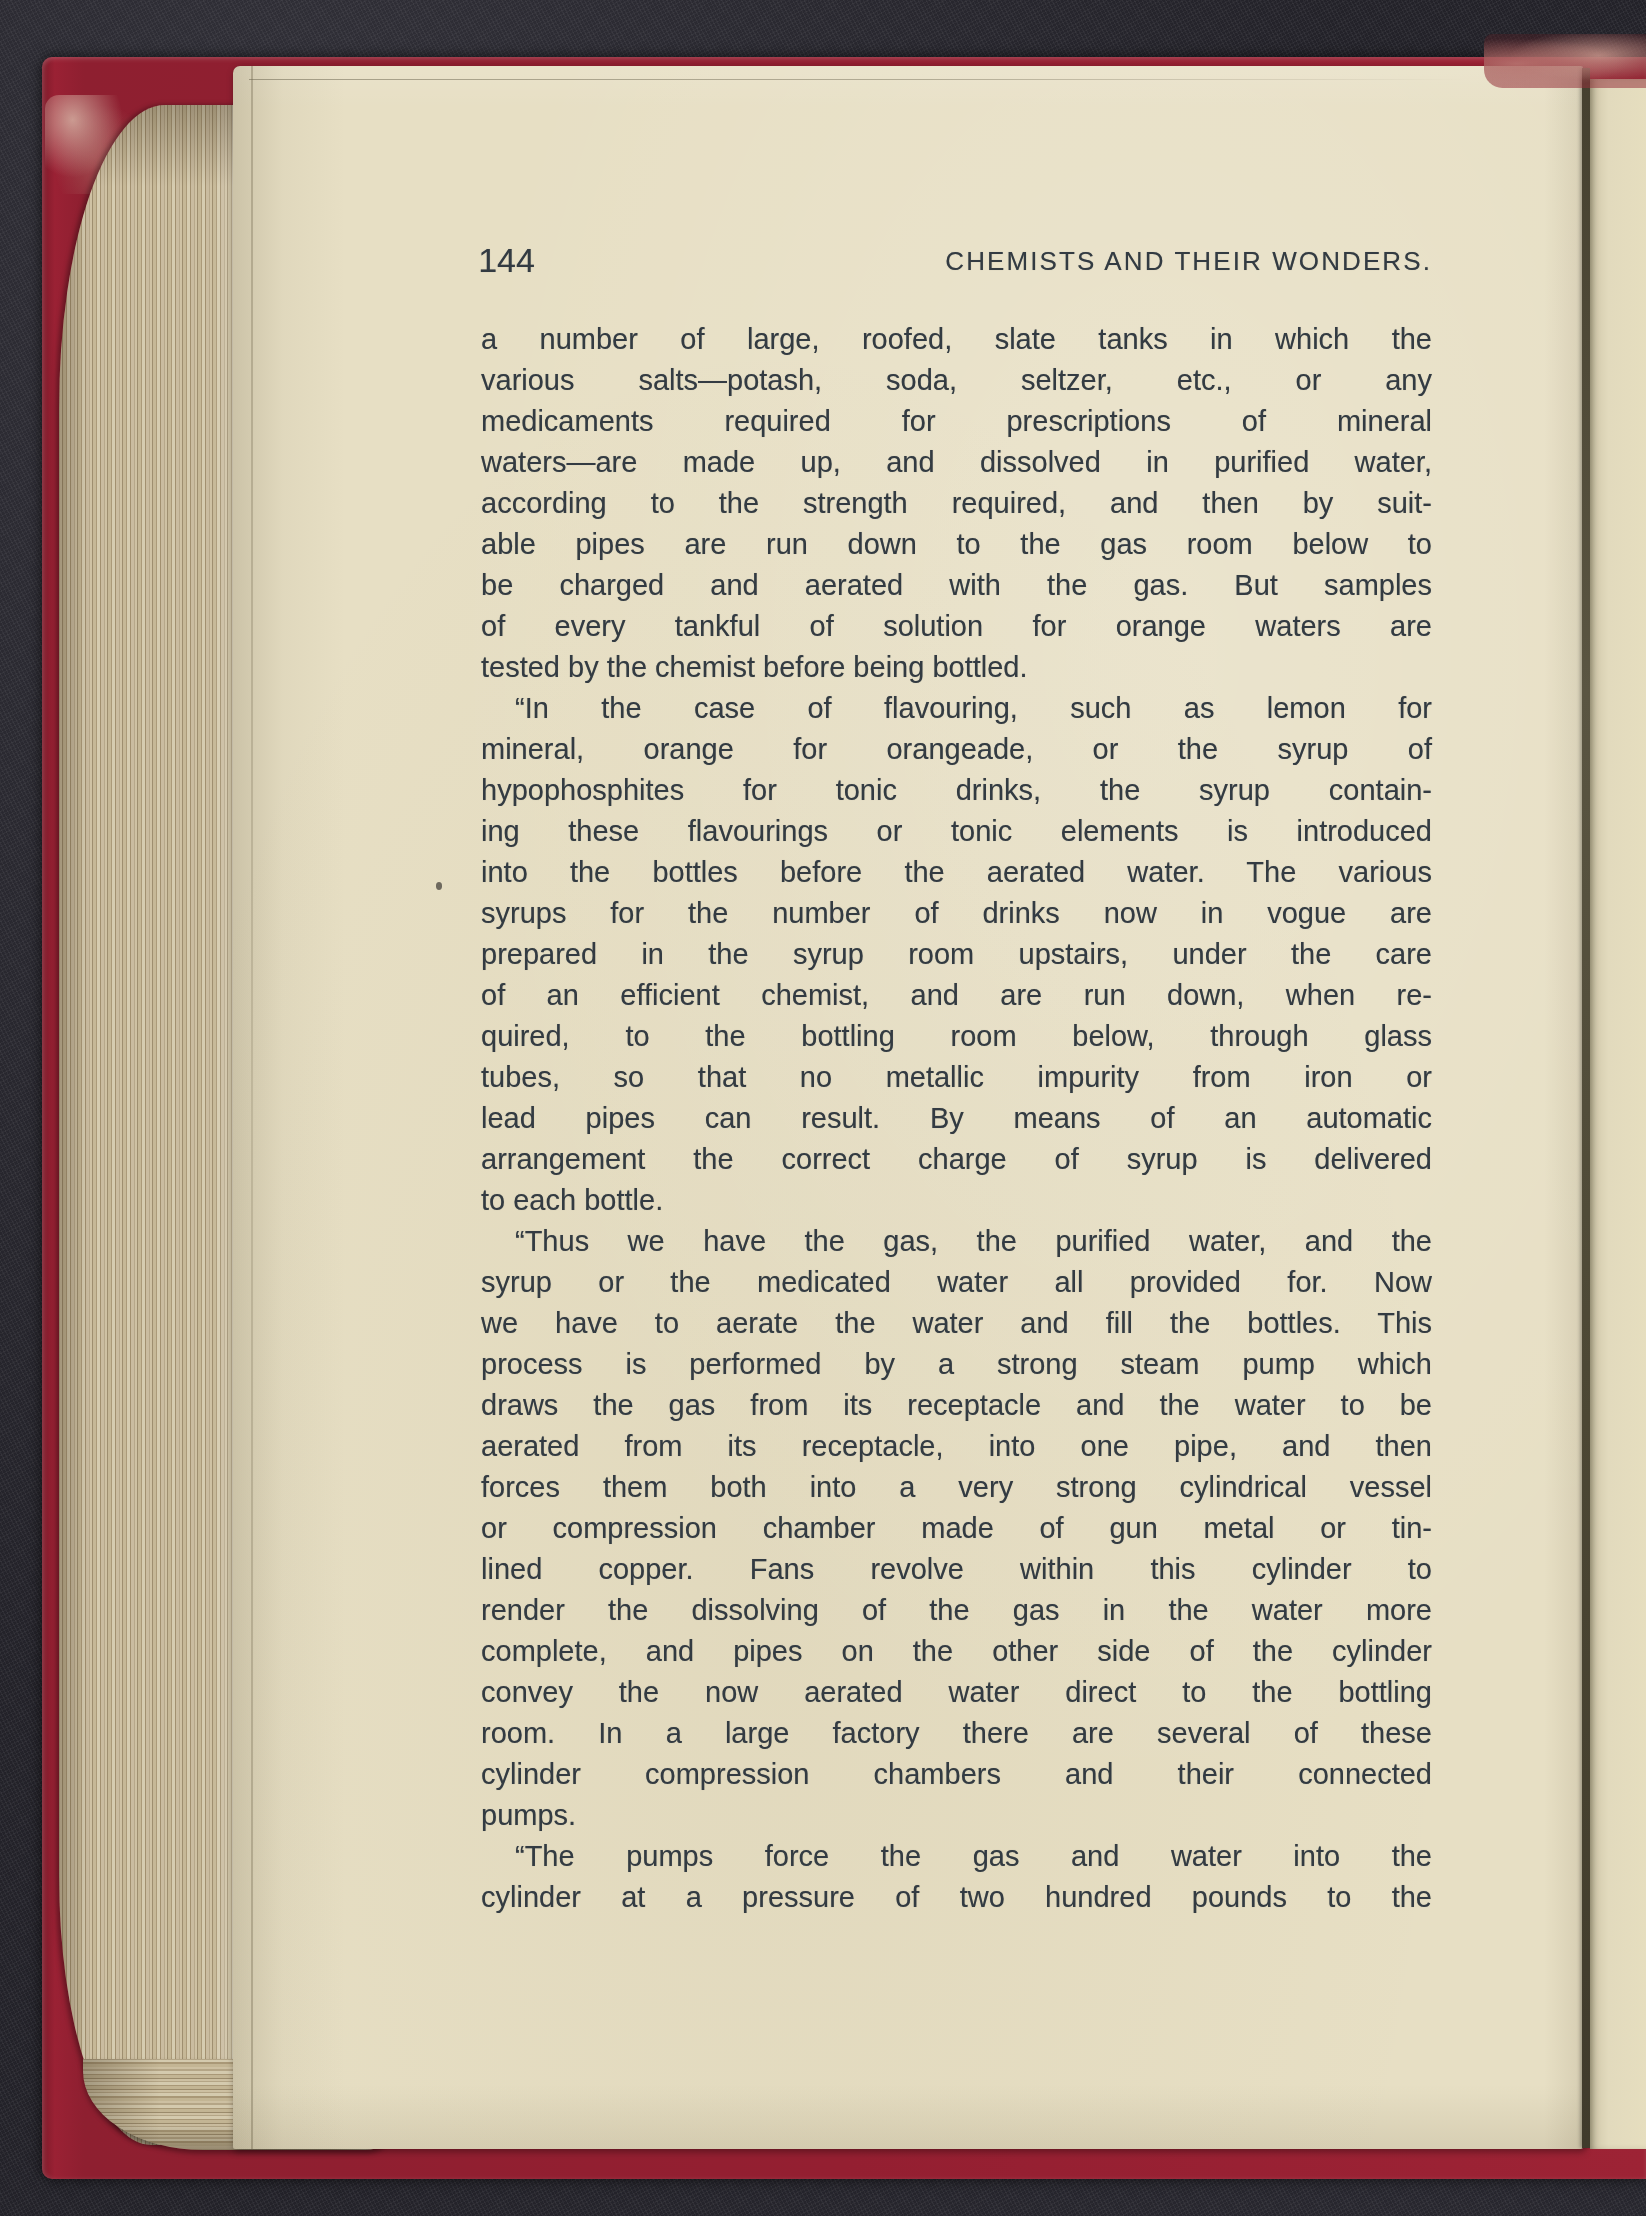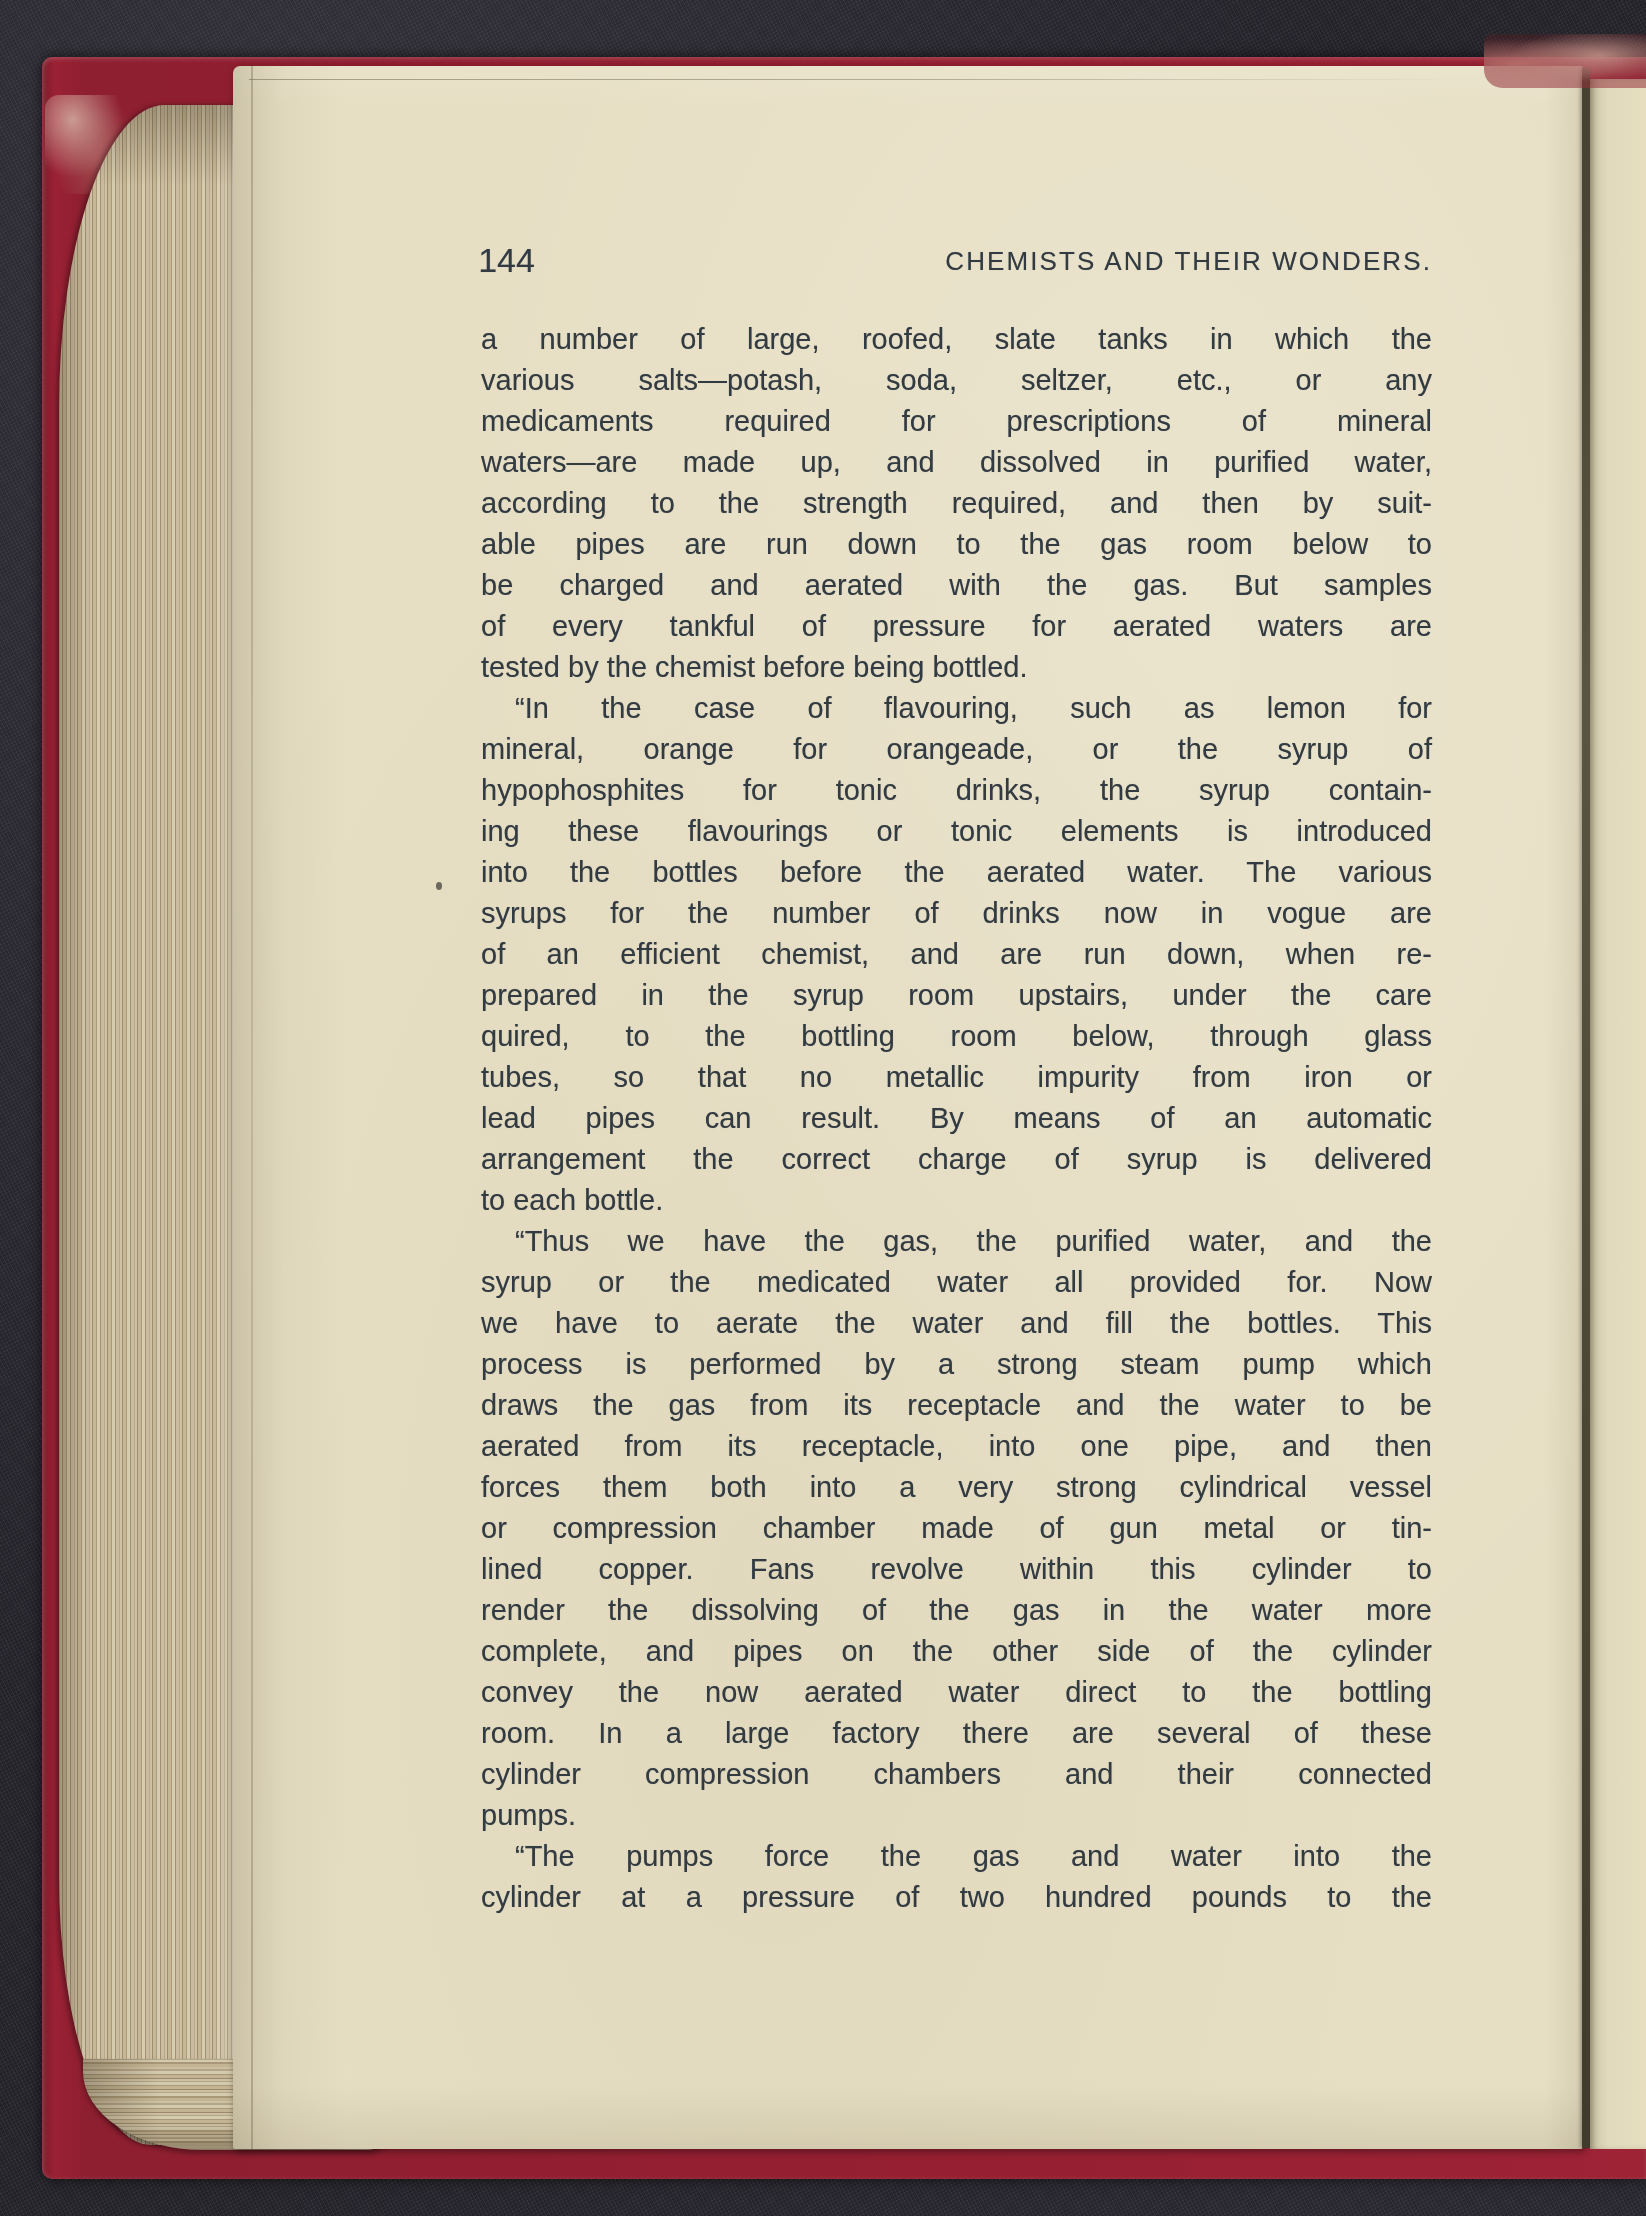--- a/index.html
+++ b/index.html
@@ -135,30 +135,30 @@
       <span class="runhead">CHEMISTS AND THEIR WONDERS.</span>
     </div>
     <div class="textblock">
         <div class="line">a number of large, roofed, slate tanks in which the</div>
         <div class="line">various salts—potash, soda, seltzer, etc., or any</div>
         <div class="line">medicaments required for prescriptions of mineral</div>
         <div class="line">waters—are made up, and dissolved in purified water,</div>
         <div class="line">according to the strength required, and then by suit-</div>
         <div class="line">able pipes are run down to the gas room below to</div>
         <div class="line">be charged and aerated with the gas. But samples</div>
-        <div class="line">of every tankful of pressure for aerated waters are</div>
+        <div class="line">of every tankful of solution for orange waters are</div>
         <div class="line end">tested by the chemist before being bottled.</div>
         <div class="line indent">“In the case of flavouring, such as lemon for</div>
         <div class="line">mineral, orange for orangeade, or the syrup of</div>
         <div class="line">hypophosphites for tonic drinks, the syrup contain-</div>
         <div class="line">ing these flavourings or tonic elements is introduced</div>
         <div class="line">into the bottles before the aerated water. The various</div>
         <div class="line">syrups for the number of drinks now in vogue are</div>
+        <div class="line">prepared in the syrup room upstairs, under the care</div>
         <div class="line">of an efficient chemist, and are run down, when re-</div>
-        <div class="line">prepared in the syrup room upstairs, under the care</div>
         <div class="line">quired, to the bottling room below, through glass</div>
         <div class="line">tubes, so that no metallic impurity from iron or</div>
         <div class="line">lead pipes can result. By means of an automatic</div>
         <div class="line">arrangement the correct charge of syrup is delivered</div>
         <div class="line end">to each bottle.</div>
         <div class="line indent">“Thus we have the gas, the purified water, and the</div>
         <div class="line">syrup or the medicated water all provided for. Now</div>
         <div class="line">we have to aerate the water and fill the bottles. This</div>
         <div class="line">process is performed by a strong steam pump which</div>
         <div class="line">draws the gas from its receptacle and the water to be</div>

